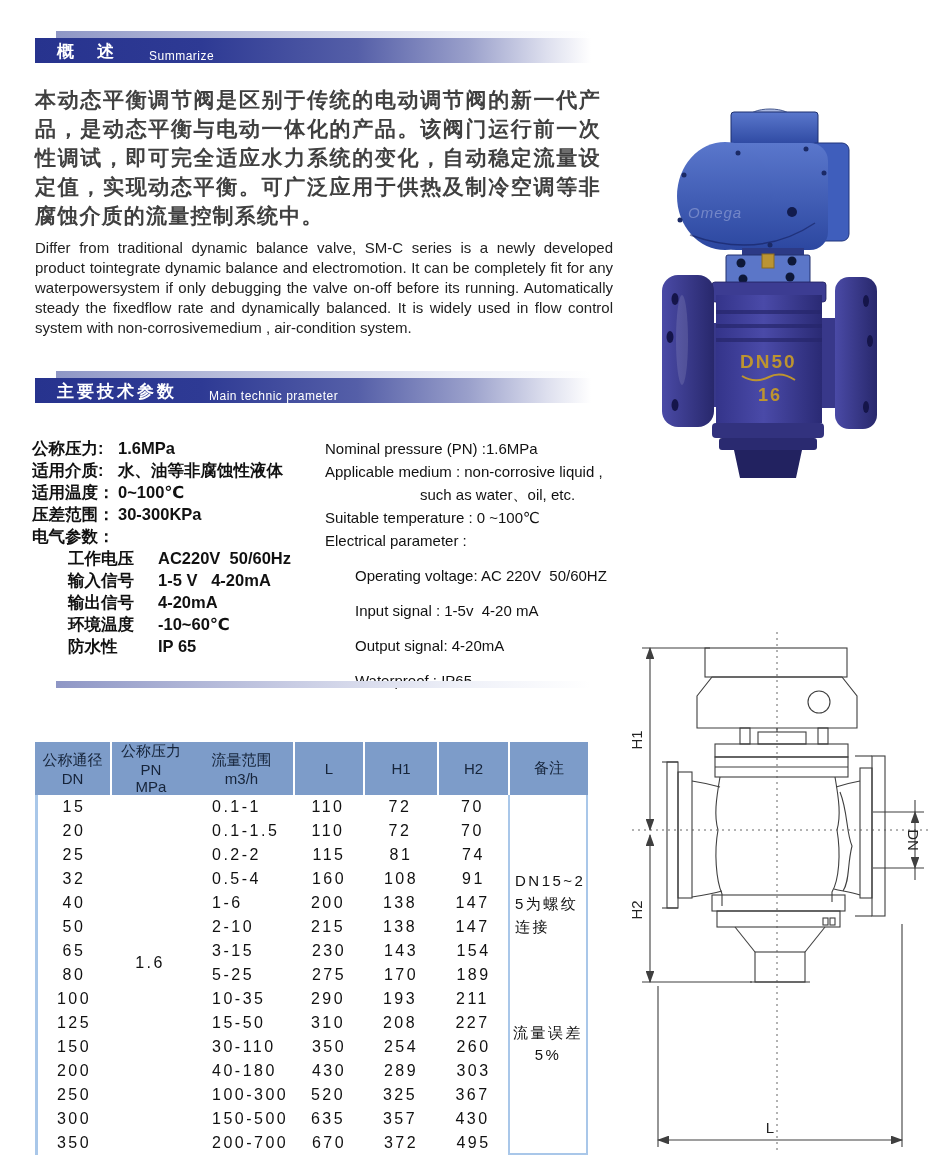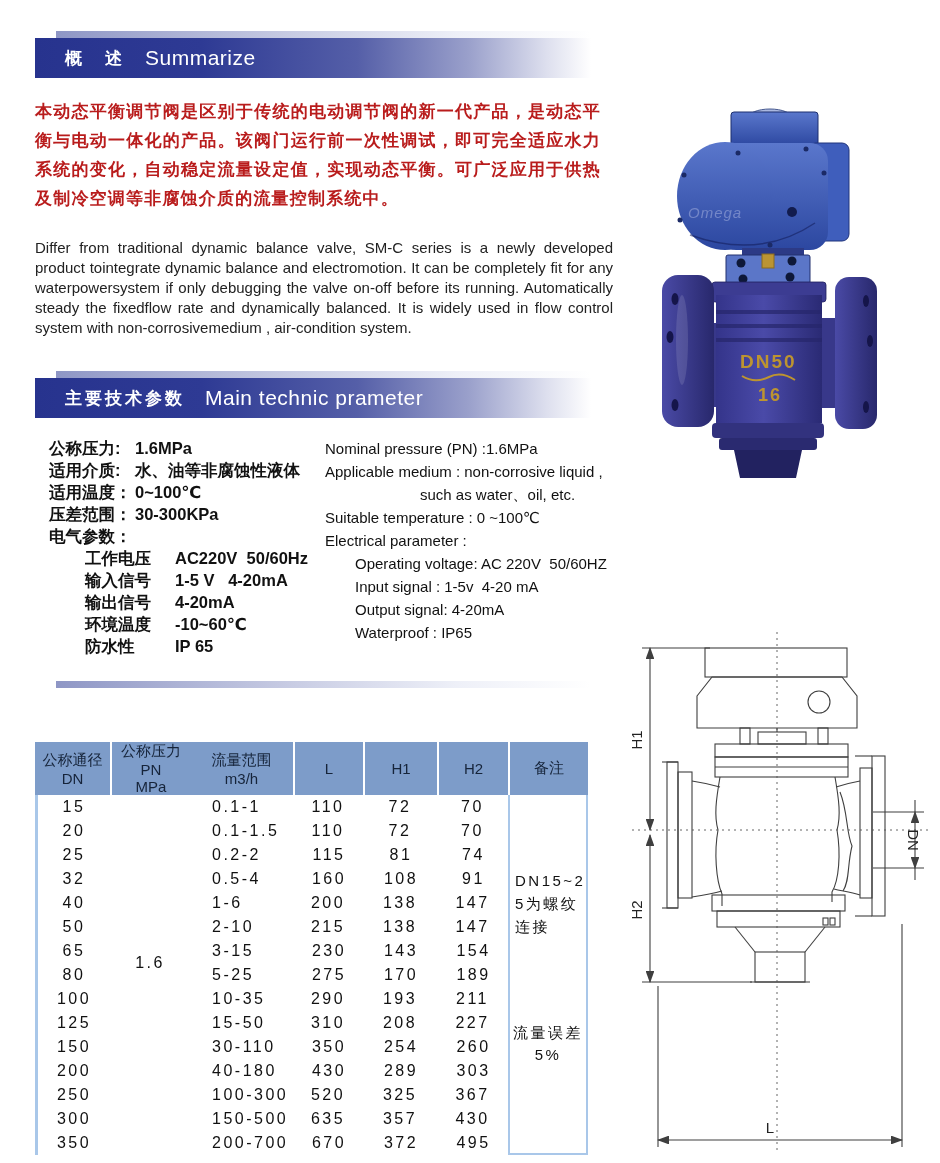--- a/index.html
+++ b/index.html
@@ -5,38 +5,38 @@
   html,body{margin:0;padding:0;}
   body{
     width:940px;height:1163px;position:relative;background:#ffffff;
     font-family:"Liberation Sans","DejaVu Sans",sans-serif;color:#1a1a1a;
     overflow:hidden;
   }
   
   .band{position:absolute;left:35px;width:556px;}
   .band .strip{height:7px;margin-left:21px;
     background:linear-gradient(to right,#8e96c5 0%,#c9cde4 45%,#eef0f8 75%,#ffffff 100%);}
-  .band .bar{height:40px;display:flex;align-items:center;
-    background:linear-gradient(to right,#27338e 0%,#2e3a94 30%,#555fa8 58%,#9aa0cb 78%,#dddfee 92%,#ffffff 100%);padding-left:8px;}
+  .band .bar{height:25px;display:flex;align-items:flex-end;
+    background:linear-gradient(to right,#27338e 0%,#2e3a94 30%,#555fa8 58%,#9aa0cb 78%,#dddfee 92%,#ffffff 100%);}
   .band .zh{color:#fff;font-weight:bold;font-size:17px;letter-spacing:3px;margin-left:22px;white-space:pre;}
-  .band .en{color:#fff;font-size:21px;margin-left:20px;letter-spacing:.5px;}
+  .band .en{color:#fff;font-size:12px;margin-left:32px;letter-spacing:.5px;}
   #band-summarize{top:31px;} #band-technic{top:371px;} #band-dimension{top:681px;}
   
   .para{position:absolute;left:35px;text-align:justify;}
-  #para-zh{top:80px;width:566px;font-size:17px;line-height:29px;letter-spacing:1.2px;font-weight:bold;color:#b91c1c;}
+  #para-zh{top:64px;width:566px;font-size:21px;line-height:29px;letter-spacing:1.2px;font-weight:bold;color:#404040;}
   #para-en{top:223px;width:578px;font-size:15px;line-height:20px;color:#222;}
   
-  #params-zh{position:absolute;left:49px;top:437px;font-size:16.5px;line-height:22px;font-weight:bold;color:#111;}
+  #params-zh{position:absolute;left:32px;top:437px;font-size:16.5px;line-height:22px;font-weight:bold;color:#111;}
   .pzh{display:flex;white-space:pre;}
   .pzh .plab{display:inline-block;min-width:86px;}
   .pzh.ind{padding-left:36px;}
   .pzh.ind .plab{min-width:90px;}
   #params-en{position:absolute;left:325px;top:437px;font-size:15px;line-height:23px;color:#111;}
   .pen{white-space:pre;}
-  .pen.i1{padding-left:30px;}
+  .pen.i1{padding-left:30px;margin-top:12px;}
   .pen.i2{padding-left:95px;}
   
   #dim-table{position:absolute;left:35px;top:742px;width:553px;border-collapse:separate;border-spacing:0;table-layout:fixed;}
   #dim-table th{height:44px;background:#7d9cc9;color:#16243a;font-weight:normal;font-size:15px;
     white-space:pre-line;text-align:center;vertical-align:middle;border-left:2px solid #ffffff;padding:0;}
   #dim-table th:first-child,#dim-table th.no-sep{border-left:none;}
   #dim-table td{height:24px;padding:0;font-size:16px;letter-spacing:2.5px;color:#111;background:#fff;}
   td.c-dn{text-align:center;border-left:3px solid #a9c7e9;}
   td.c-pn{text-align:center;vertical-align:middle;}
   td.c-flow{text-align:left;padding-left:22px !important;}

